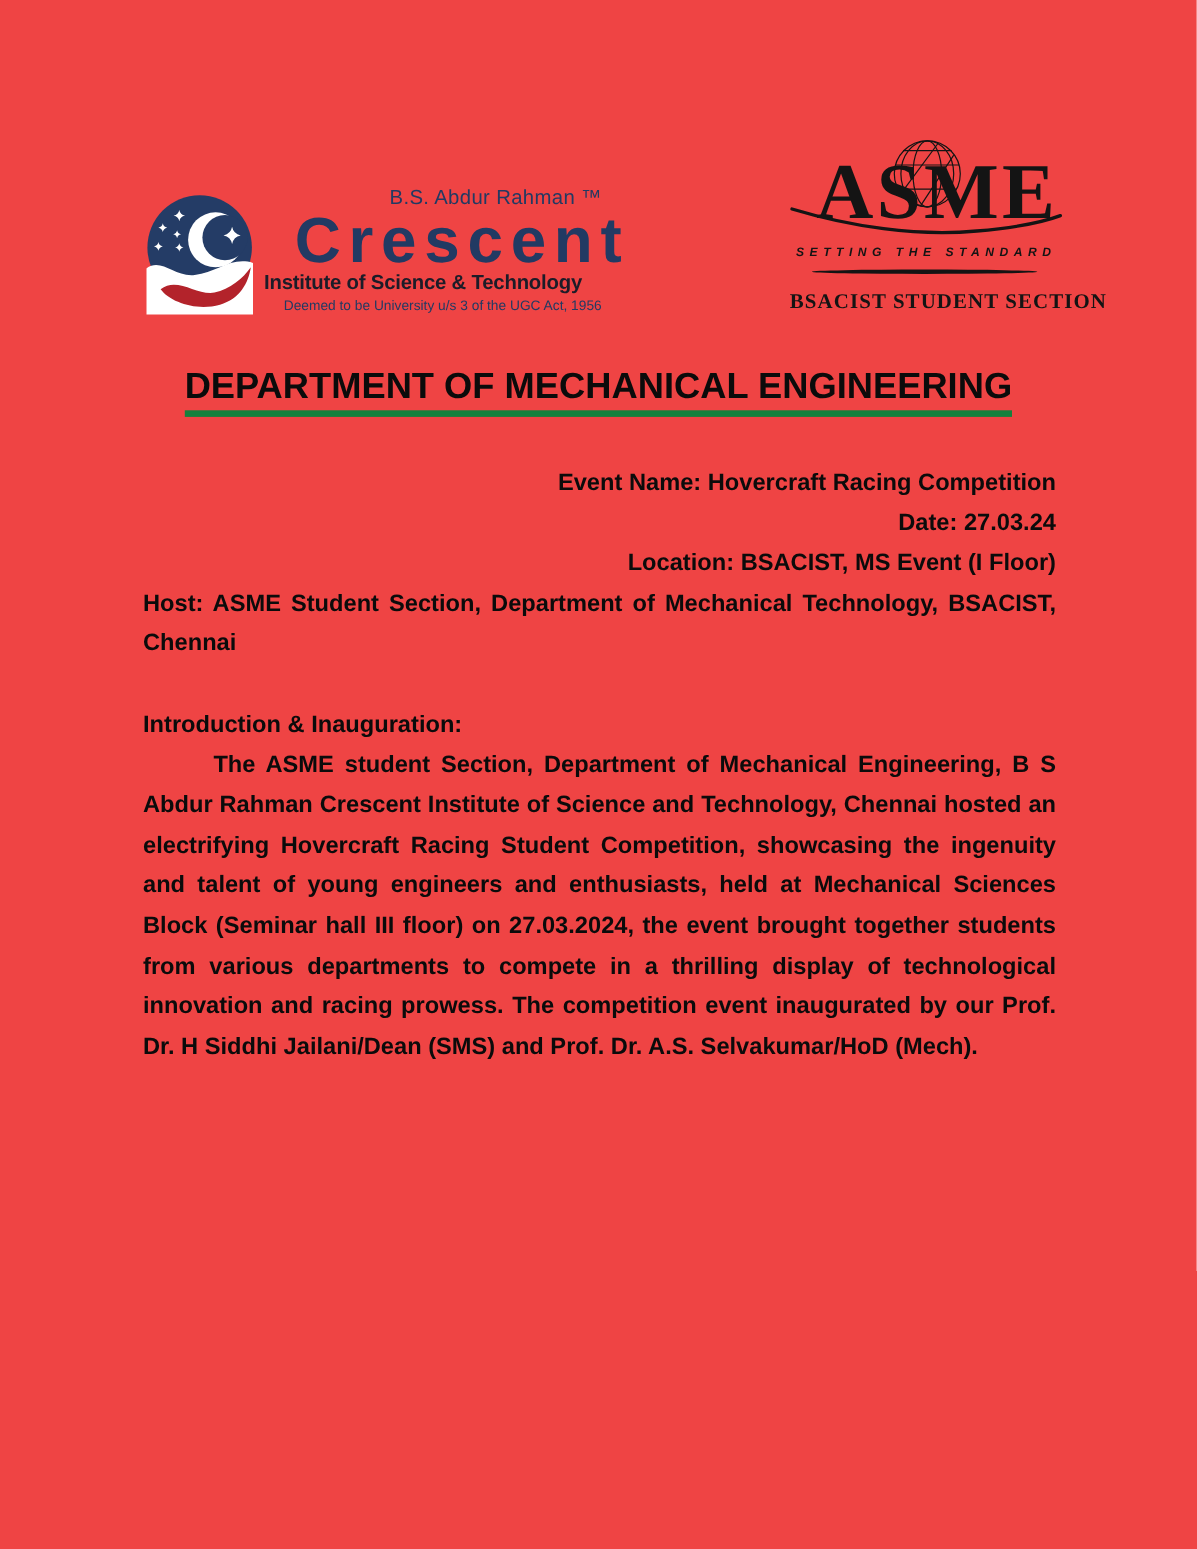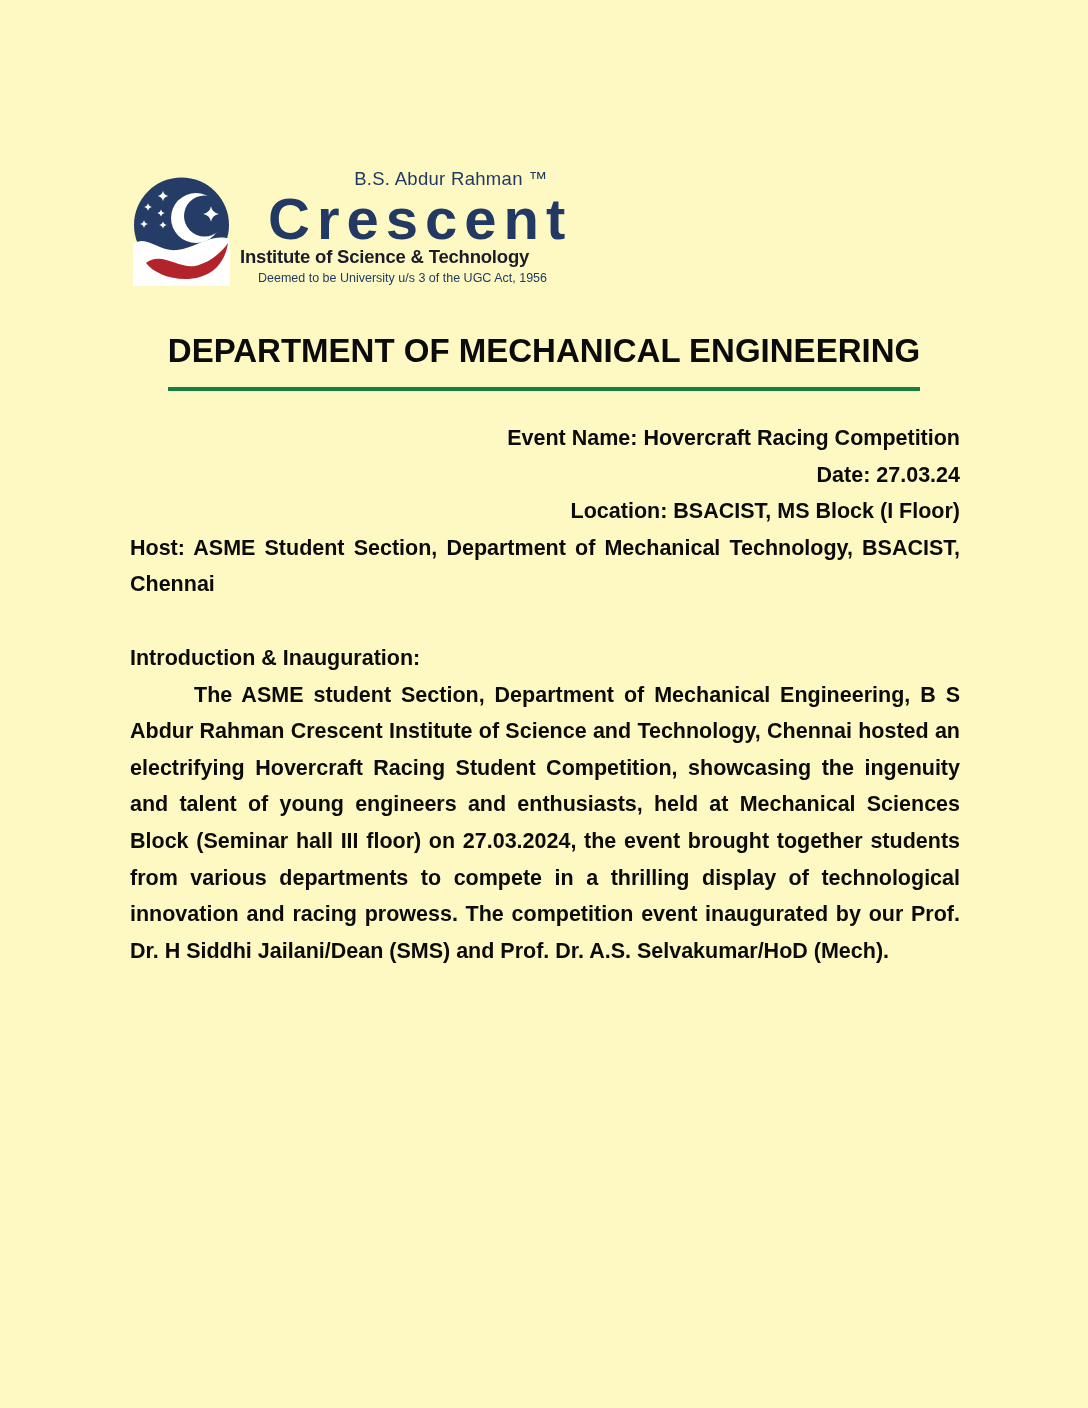--- a/index.html
+++ b/index.html
@@ -1,16 +1,16 @@
 <!DOCTYPE html>
 <html><head>
 <meta charset="utf-8">
 <style>
   html,body{margin:0;padding:0;background:#fff;}
-  .page{position:relative;width:1088px;height:1408px;background:#fef9c3;
+  .page{position:relative;width:1088px;height:1408px;background:#ef4444;
         font-family:"Liberation Sans",sans-serif;color:#111;overflow:hidden;}
 
   
   .crescent-logo{position:absolute;left:130px;top:166px;width:430px;height:134px;}
   .crescent-emblem{position:absolute;left:3px;top:9px;width:97px;height:112px;}
   .crescent-tm{position:absolute;left:110px;top:2px;width:307px;text-align:right;
         font-size:18.5px;font-weight:400;color:#223a63;letter-spacing:.3px;}
   .crescent-brand{position:absolute;left:106px;top:24px;font-size:58px;line-height:1;
         font-weight:700;color:#223a63;letter-spacing:7px;margin-left:32px;}
   .crescent-sub{position:absolute;left:110px;top:80px;font-size:18.5px;font-weight:700;
@@ -27,21 +27,21 @@
         font-size:11px;font-style:italic;font-weight:700;letter-spacing:5px;white-space:nowrap;}
   .asme-lens{position:absolute;left:20px;top:127px;width:205px;height:4px;background:#141414;
         border-radius:50%;}
   .asme-section{position:absolute;left:0;top:146px;width:100%;text-align:center;
         font-family:"Liberation Serif",serif;font-size:19px;font-weight:700;
         letter-spacing:1px;white-space:nowrap;}
 
   
   .doc-title{position:absolute;left:0;top:332px;width:100%;margin:0;text-align:center;
         font-size:33px;font-weight:700;color:#0b0b0b;}
-  .doc-title span{display:inline-block;border-bottom:4px solid #15803d;padding-bottom:17px;}
+  .doc-title span{display:inline-block;border-bottom:6px solid #15803d;padding-bottom:3px;}
 
   
   .details{position:absolute;left:130px;top:420px;width:830px;font-size:21.5px;
         font-weight:700;line-height:36.6px;color:#0b0b0b;}
   .detail-line{margin:0;text-align:right;}
   .detail-justify{text-align:justify;}
 
   .intro{position:absolute;left:130px;top:640px;width:830px;font-size:21.5px;
         line-height:36.6px;color:#0b0b0b;}
   .intro-heading{font-weight:700;margin:0;}
@@ -73,29 +73,45 @@
       <use href="#star4" transform="translate(28,37) scale(0.36)" fill="#ffffff"></use>
       <use href="#star4" transform="translate(11,48) scale(0.40)" fill="#ffffff"></use>
       <use href="#star4" transform="translate(30,49) scale(0.38)" fill="#ffffff"></use>
     </svg>
     <div class="crescent-tm">B.S. Abdur Rahman ™</div>
     <div class="crescent-brand">Crescent</div>
     <div class="crescent-sub">Institute of Science &amp; Technology</div>
     <div class="crescent-tag">Deemed to be University u/s 3 of the UGC Act, 1956</div>
   </div>
 
+  <div class="asme-logo">
+    <svg class="asme-globe" viewBox="-33 -33 66 66" xmlns="http://www.w3.org/2000/svg" fill="none" stroke="#141414" stroke-width="1.1">
+      <circle cx="0" cy="0" r="30"></circle>
+      <ellipse cx="0" cy="0" rx="13" ry="30"></ellipse>
+      <ellipse cx="0" cy="0" rx="24" ry="30"></ellipse>
+      <path d="M-29,-8 L29,-8 M-26,14 L26,14 M-22,-21 L22,-21"></path>
+      <path d="M-24,18 L10,-28 M-6,29 L24,-17"></path>
+    </svg>
+    <div class="asme-brand">ASME</div>
+    <svg class="asme-swoosh" viewBox="0 0 248 110" xmlns="http://www.w3.org/2000/svg">
+      <path d="M 2,72 C 55,88 115,97 170,92 C 205,89 230,84 246,78" fill="none" stroke="#141414" stroke-width="3" stroke-linecap="round"></path>
+    </svg>
+    <div class="asme-tagline">SETTING THE STANDARD</div>
+    <div class="asme-lens"></div>
+    <div class="asme-section">BSACIST STUDENT SECTION</div>
+  </div>
 
   <h1 class="doc-title">
     <span>DEPARTMENT OF MECHANICAL ENGINEERING</span>
   </h1>
 
   <section class="details">
     <p class="detail-line">Event Name: Hovercraft Racing Competition</p>
     <p class="detail-line">Date: 27.03.24</p>
-    <p class="detail-line">Location: BSACIST, MS Block (I Floor)</p>
+    <p class="detail-line">Location: BSACIST, MS Event (I Floor)</p>
     <p class="detail-line detail-justify">Host: ASME Student Section, Department of Mechanical Technology, BSACIST, Chennai</p>
   </section>
 
   <section class="intro">
     <p class="intro-heading">Introduction &amp; Inauguration:</p>
     <p class="intro-para">The ASME student Section, Department of Mechanical Engineering, B S Abdur Rahman Crescent Institute of Science and Technology, Chennai hosted an electrifying Hovercraft Racing Student Competition, showcasing the ingenuity and talent of young engineers and enthusiasts, held at Mechanical Sciences Block (Seminar hall III floor) on 27.03.2024, the event brought together students from various departments to compete in a thrilling display of technological innovation and racing prowess. The competition event inaugurated by our Prof. Dr. H Siddhi Jailani/Dean (SMS) and Prof. Dr. A.S. Selvakumar/HoD (Mech).</p>
   </section>
 
 </div>
 

